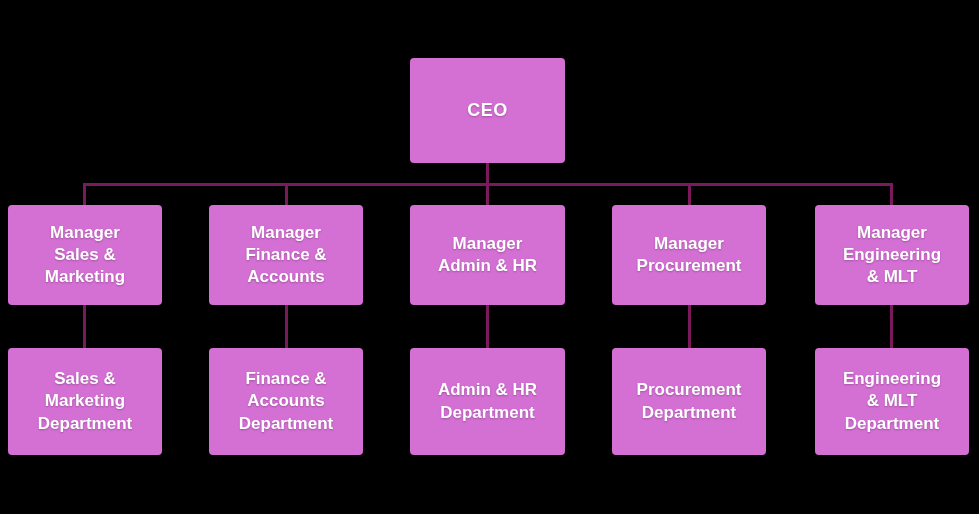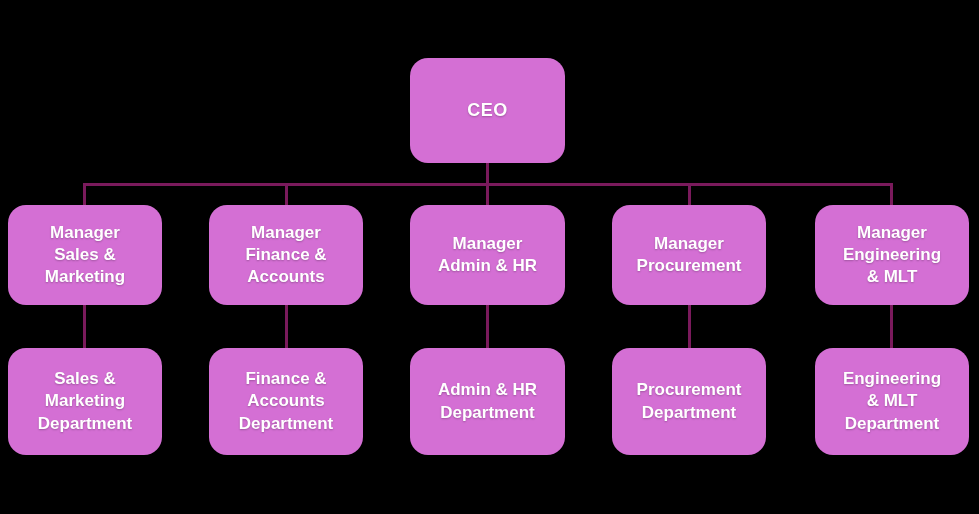--- a/index.html
+++ b/index.html
@@ -17,21 +17,21 @@
   }
   .connector {
     position: absolute;
     background: #7a1a5c;
   }
   .connector.v { width: 3px; }
   .connector.h { height: 3px; }
   .node {
     position: absolute;
     background: #d46fd4;
-    border-radius: 18px;
+    border-radius: 4px;
     color: #ffffff;
     font-weight: bold;
     display: flex;
     align-items: center;
     justify-content: center;
     text-align: center;
     white-space: pre-line;
     font-size: 17px;
     line-height: 1.3;
     text-shadow: 0 1px 2px rgba(0,0,0,0.25);

